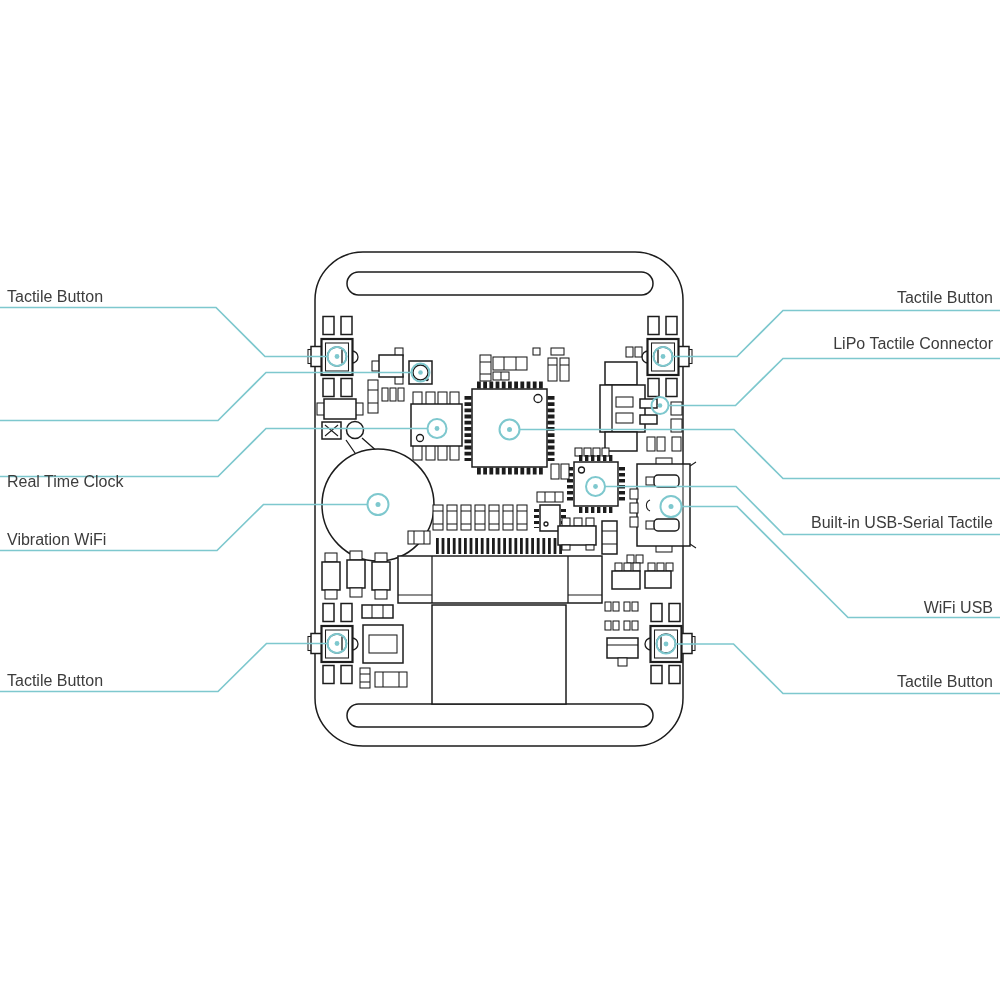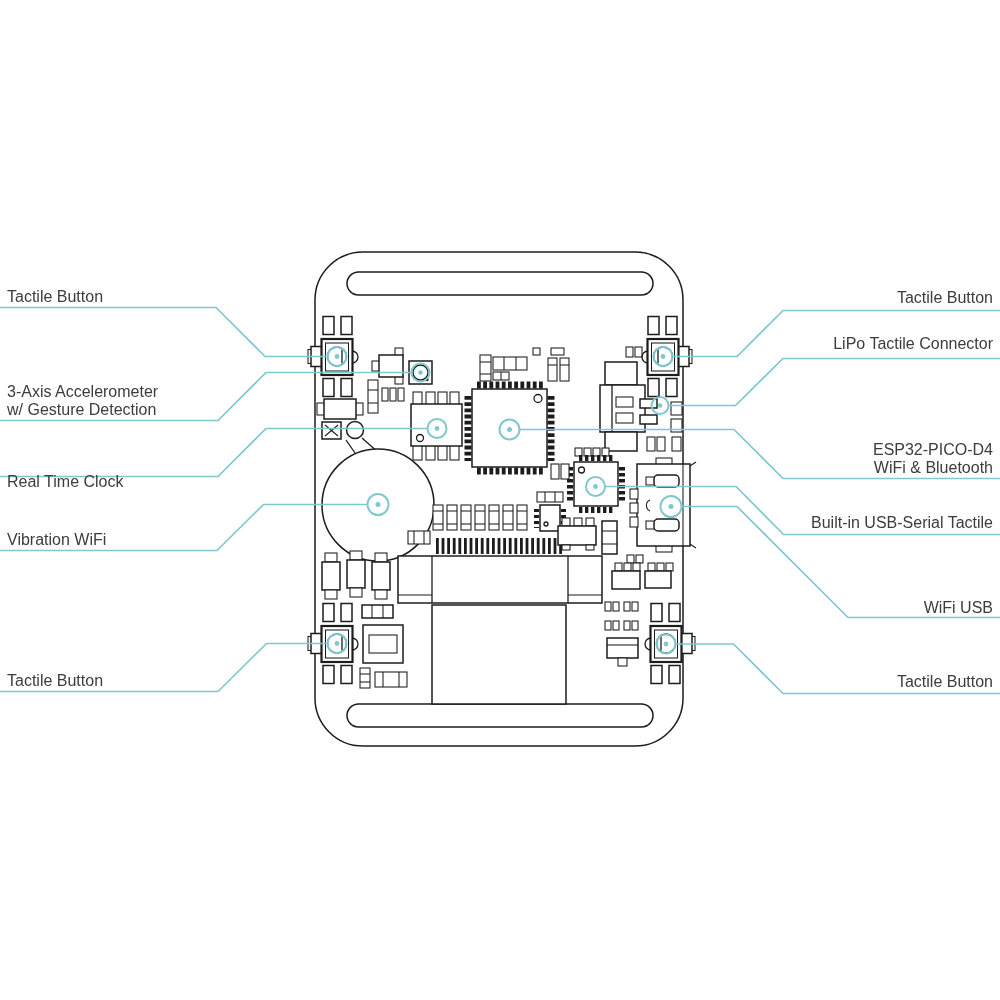--- a/index.html
+++ b/index.html
@@ -331,31 +331,23 @@
     <circle cx="595.5" cy="486.5" r="9.5" class="tealc"></circle>
         <circle cx="595.5" cy="486.5" r="2.4" class="tealdot"></circle>
     <circle cx="671" cy="506.5" r="10.5" class="tealc"></circle>
         <circle cx="671" cy="506.5" r="2.5" class="tealdot"></circle>
     <circle cx="666" cy="644" r="9.5" class="tealc"></circle>
         <circle cx="666" cy="644" r="2.4" class="tealdot"></circle>
   </g>
 </svg>
 
   <div class="lbl single left-lbl" style="top:287px"><span>Tactile Button</span></div>
-  <div class="lbl left-lbl" style="top:383px">
-    <div>3-Axis Accelerometer</div>
-    <div>w/ Gesture Detection</div>
-  </div>
   <div class="lbl single left-lbl" style="top:472px"><span>Real Time Clock</span></div>
   <div class="lbl single left-lbl" style="top:530px"><span>Vibration WiFi</span></div>
   <div class="lbl single left-lbl" style="top:671px"><span>Tactile Button</span></div>
 
   <div class="lbl single right-lbl" style="top:288px"><span>Tactile Button</span></div>
   <div class="lbl single right-lbl" style="top:334px"><span>LiPo Tactile Connector</span></div>
-  <div class="lbl right-lbl" style="top:441px">
-    <div>ESP32-PICO-D4</div>
-    <div>WiFi &amp; Bluetooth</div>
-  </div>
   <div class="lbl single right-lbl" style="top:513px"><span>Built-in USB-Serial Tactile</span></div>
   <div class="lbl single right-lbl" style="top:598px"><span>WiFi USB</span></div>
   <div class="lbl single right-lbl" style="top:672px"><span>Tactile Button</span></div>
 
 </div>
 
 </body></html>

